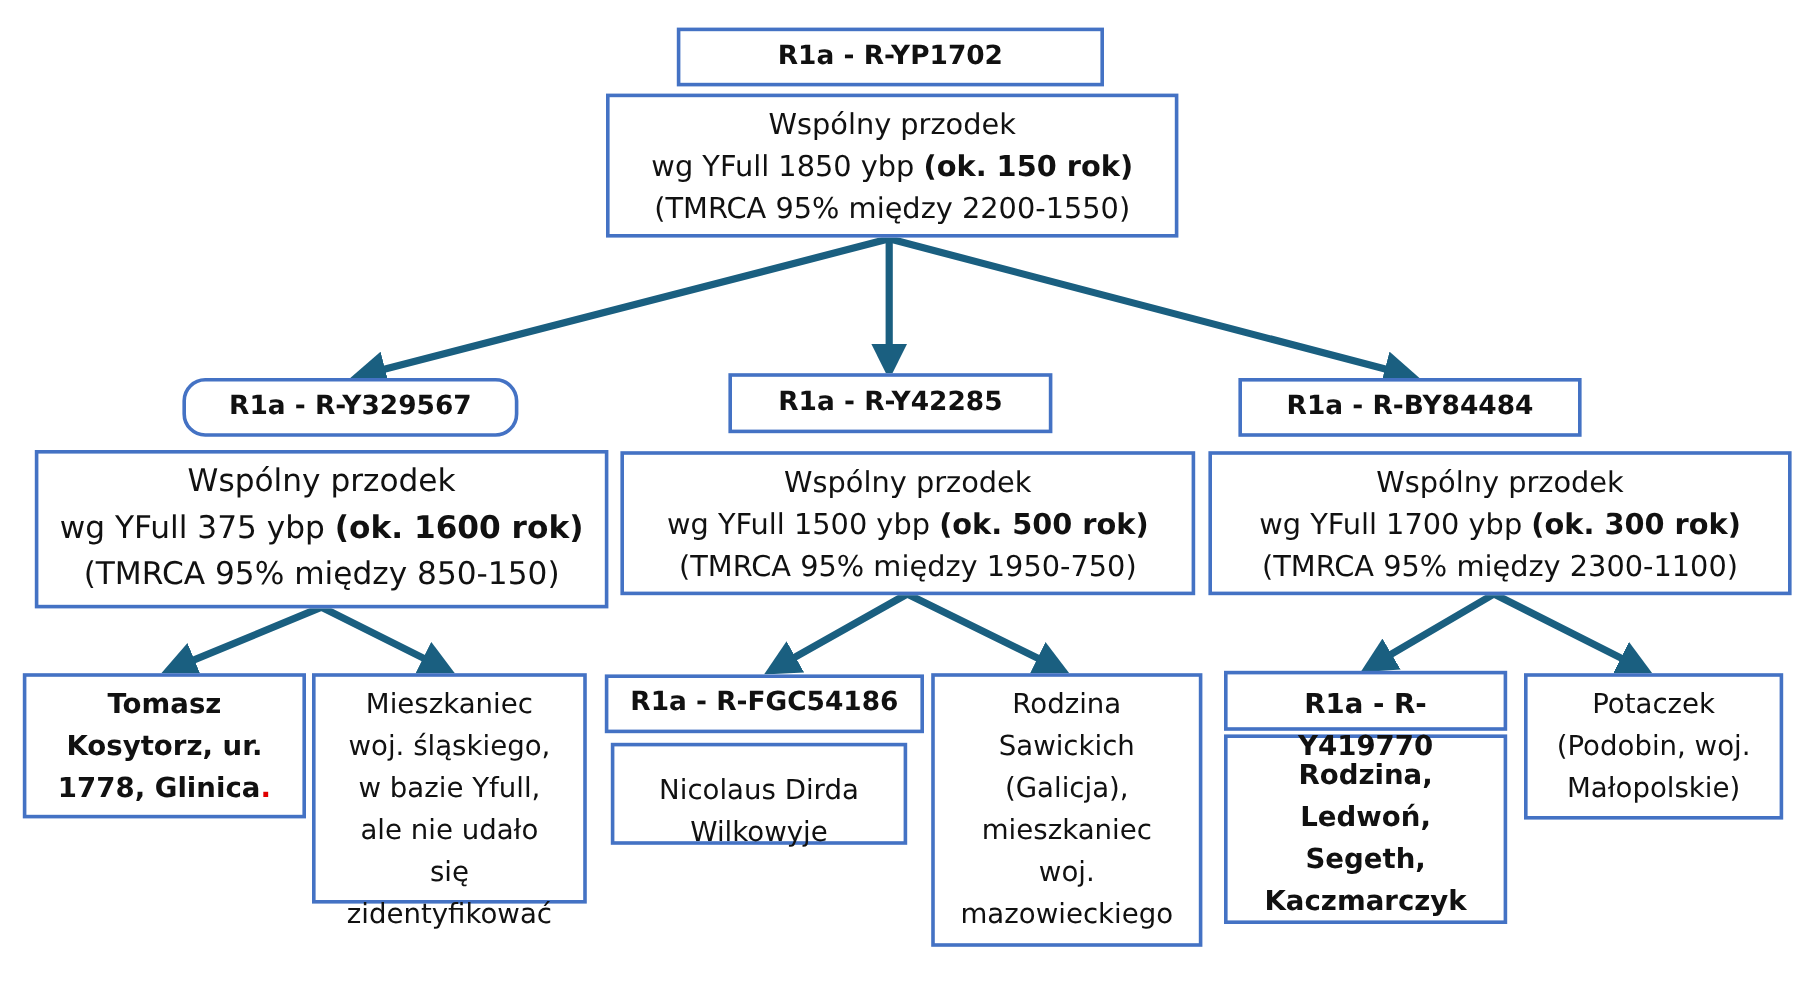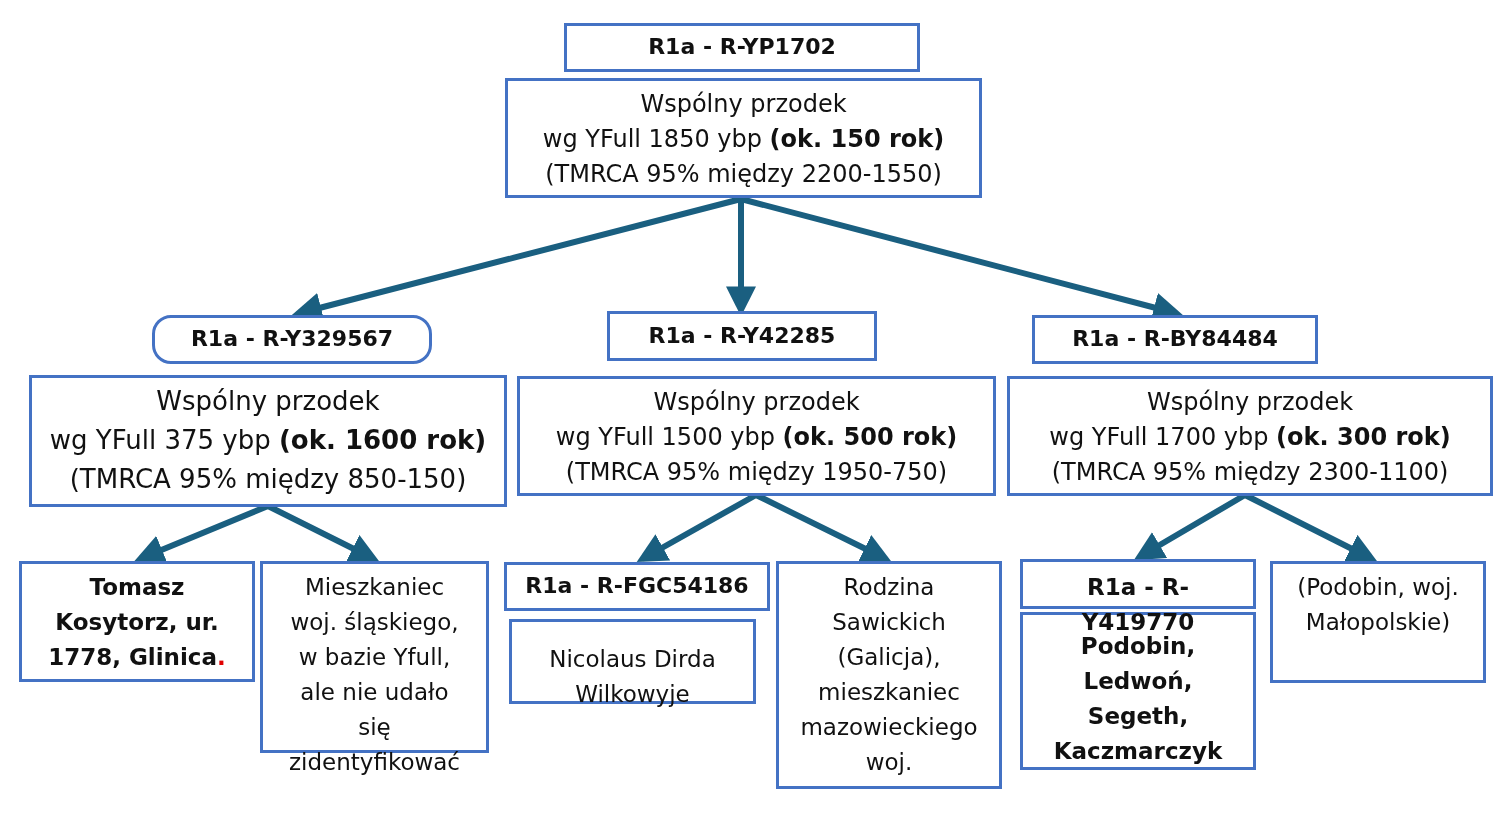--- a/index.html
+++ b/index.html
@@ -95,30 +95,31 @@
 </div>
 <div class="box leaf" style="left:509px; top:619px; width:247px; height:85px; padding-top:20px;">
   <span class="txt-line">Nicolaus Dirda</span>
   <span class="txt-line">Wilkowyje</span>
 </div>
 <div class="box leaf" style="left:776px; top:561px; width:226px; height:228px;">
   <span class="txt-line">Rodzina</span>
   <span class="txt-line">Sawickich</span>
   <span class="txt-line">(Galicja),</span>
   <span class="txt-line">mieszkaniec</span>
+  <span class="txt-line">woj.</span>
   <span class="txt-line">mazowieckiego</span>
-  <span class="txt-line">woj.</span>
 </div>
 
 <div class="box leaf bold" style="left:1020px; top:612px; width:236px; height:158px; padding-top:14px;">
-  <span class="txt-line">Podobin,</span>
+  <span class="txt-line">Rodzina,</span>
   <span class="txt-line">Ledwoń,</span>
   <span class="txt-line">Segeth,</span>
   <span class="txt-line">Kaczmarczyk</span>
 </div>
 <div class="box leaf bold" style="left:1020px; top:559px; width:236px; height:50px; background:transparent; padding-top:8px; z-index:2;">
   <span class="txt-line">R1a - R-</span>
   <span class="txt-line">Y419770</span>
 </div>
 <div class="box leaf" style="left:1270px; top:561px; width:216px; height:122px;">
+  <span class="txt-line">Potaczek</span>
   <span class="txt-line">(Podobin, woj.</span>
   <span class="txt-line">Małopolskie)</span>
 </div>
 
 </body></html>

